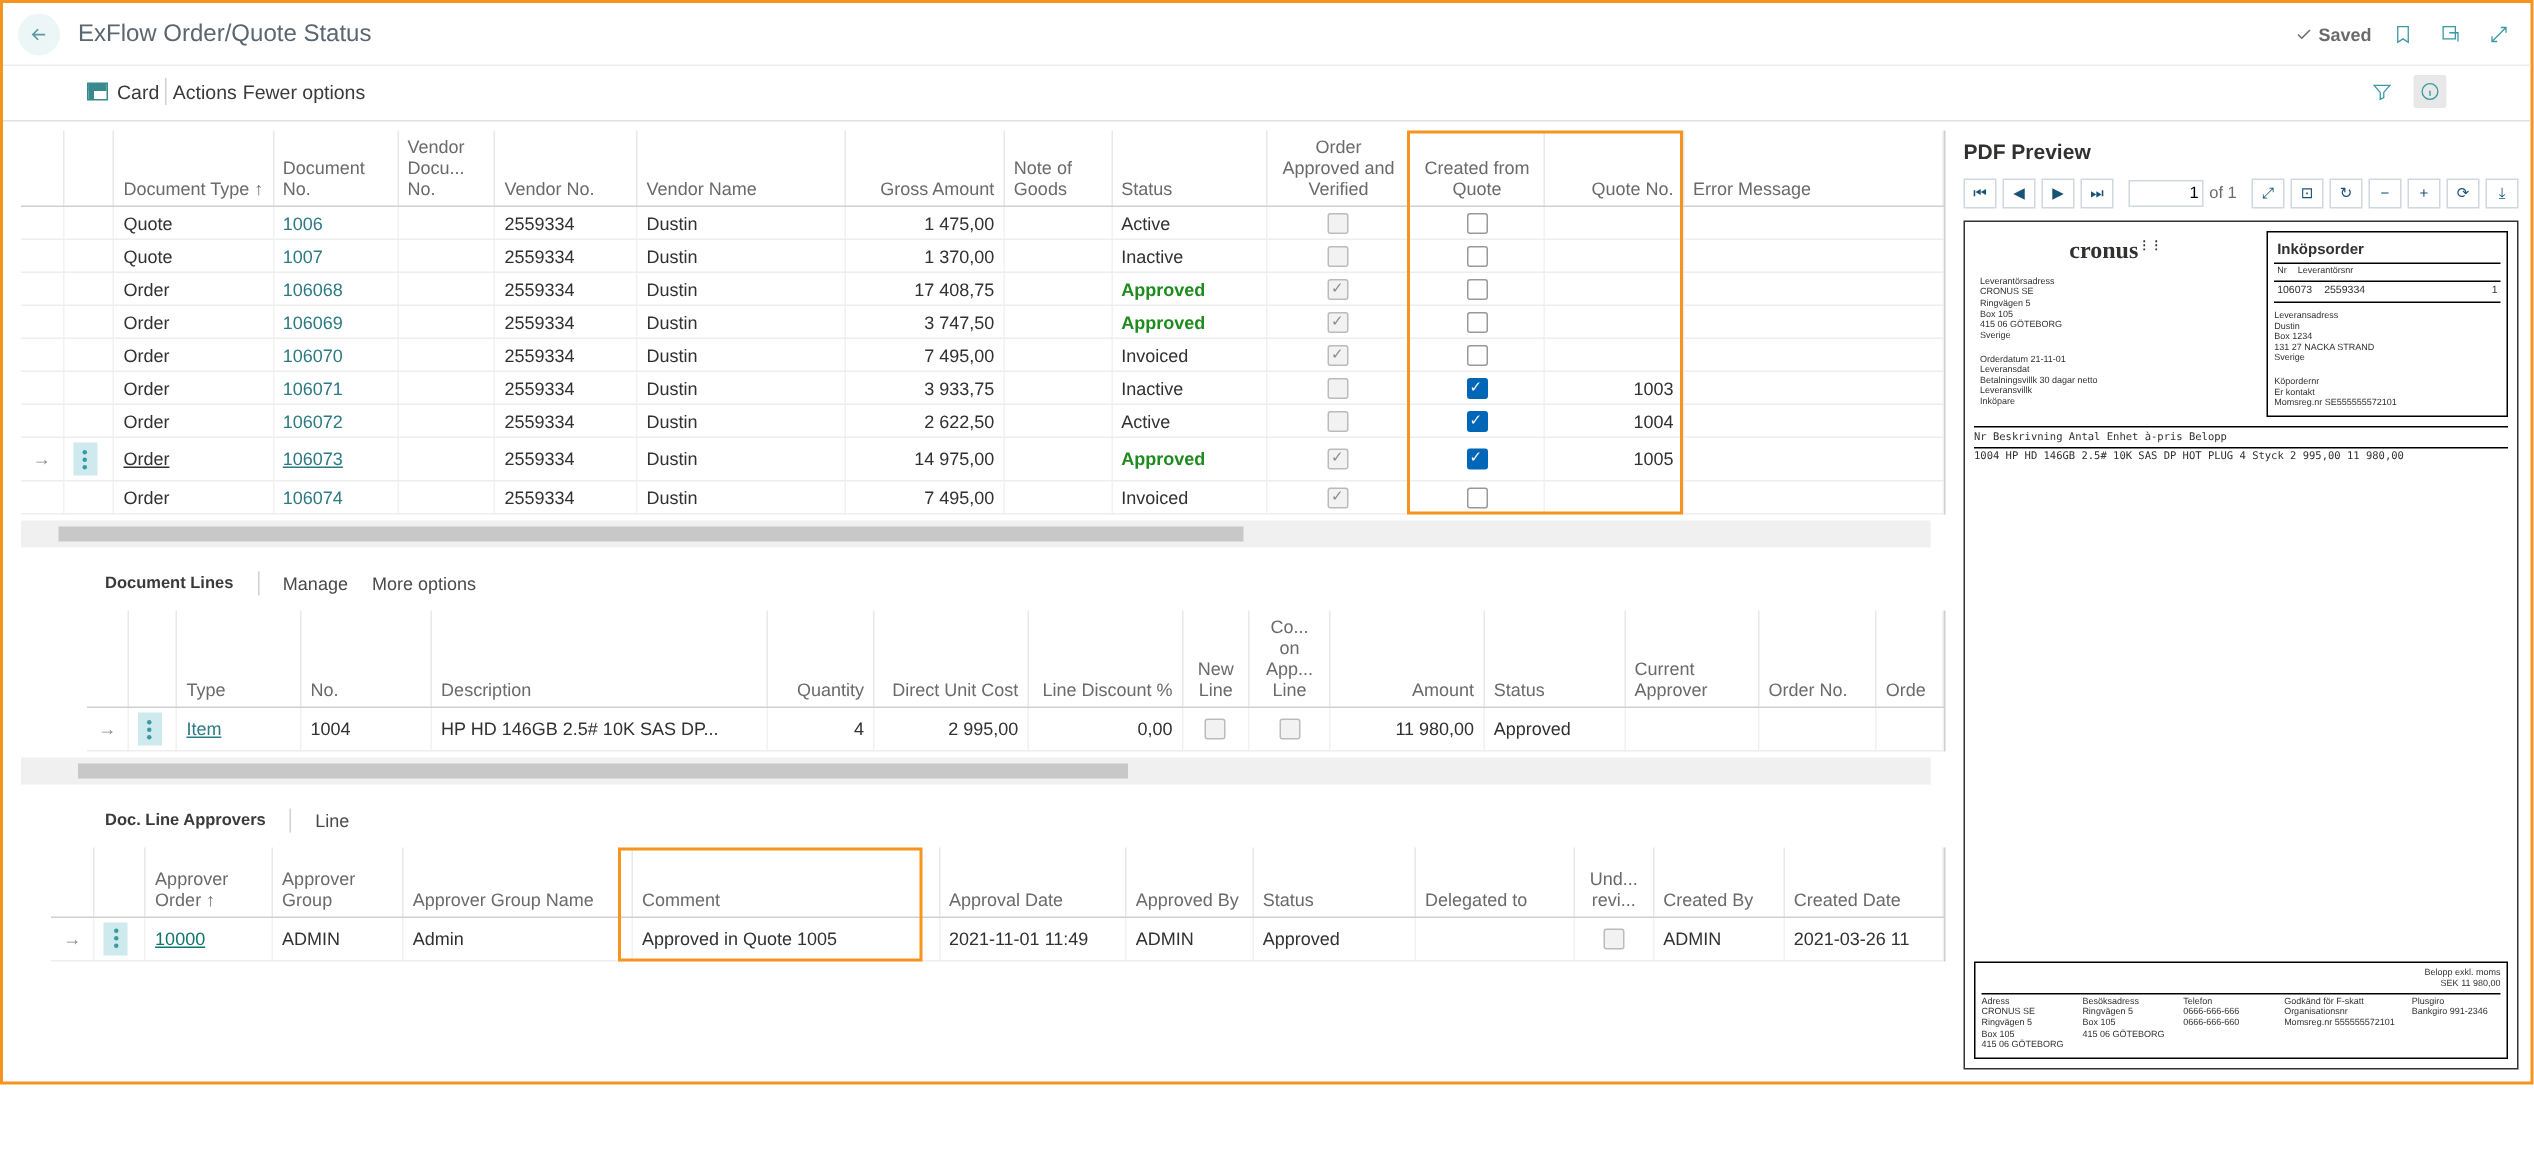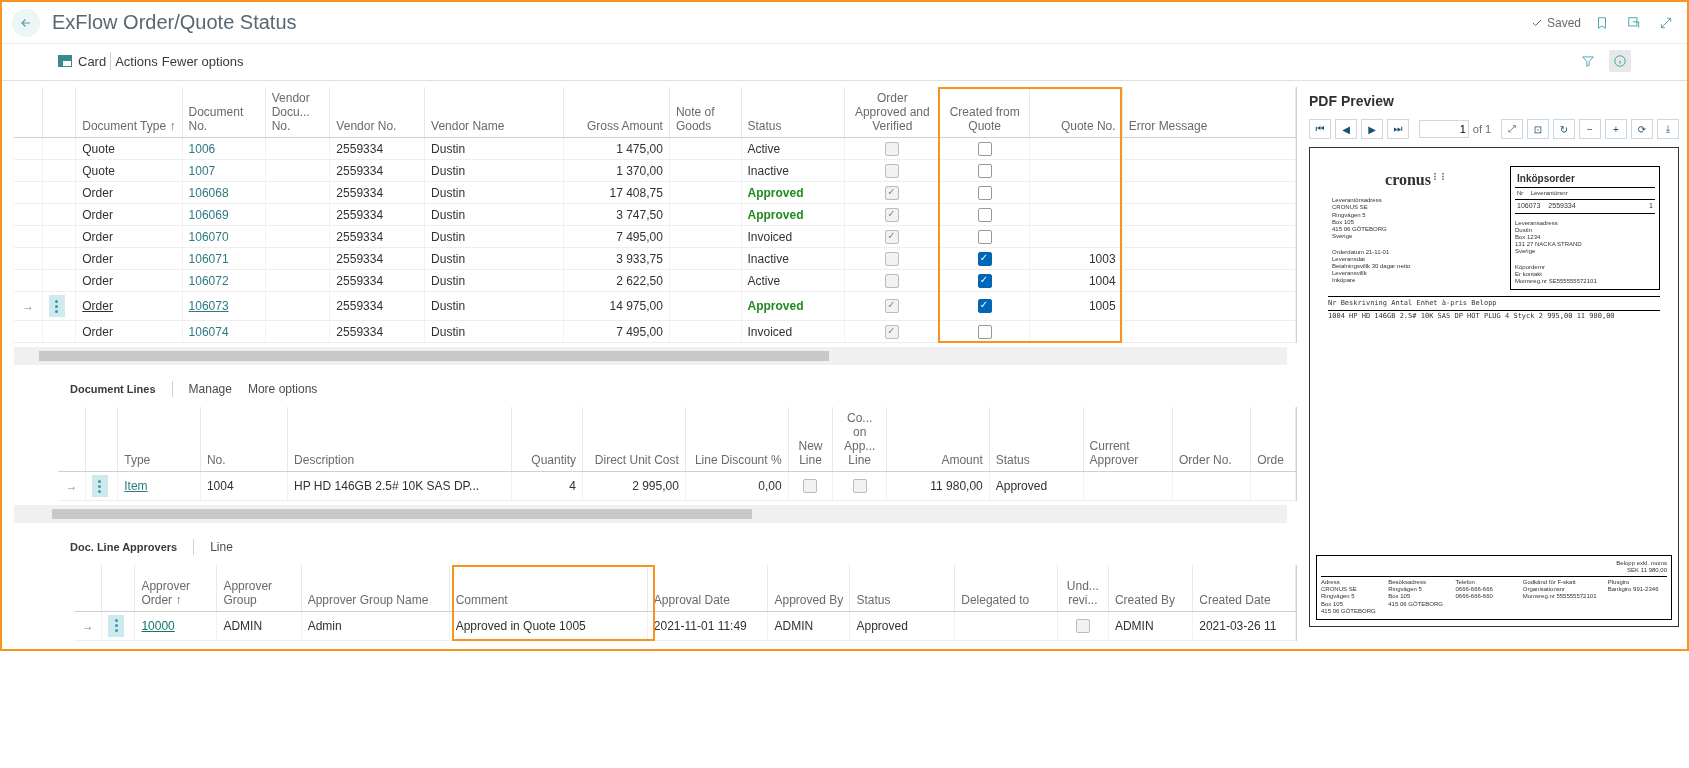--- a/index.html
+++ b/index.html
@@ -14,23 +14,23 @@
   
   .hdr {
     display: flex; align-items: center; justify-content: space-between;
     padding: 4px 10px; border-bottom: 1px solid #ececec; height: 42px;
   }
   .hdr-left { display:flex; align-items:center; gap:12px; }
   .back-btn {
     width:28px; height:28px; border-radius:50%; background:#edf6f7;
     display:flex;align-items:center;justify-content:center;color:#5a9aa2;cursor:pointer;
   }
-  .title { color:#5a6670; font-size:20px; }
+  .title { color:#5a6670; font-size:16px; }
   .hdr-right { display:flex; align-items:center; gap:10px; }
-  .saved { color:#6a6a6a; font-size:12px; display:flex;align-items:center;gap:4px;}
+  .saved { color:#6a6a6a; font-size:12px; display:flex;align-items:center;gap:4px;font-weight:bold;}
   .hdr-icon { width:22px;height:22px;display:flex;align-items:center;justify-content:center;color:#3a9aa2;cursor:pointer;border-radius:2px;}
   
   .cmdbar {
     display:flex;align-items:center;justify-content:space-between;
     padding:6px 56px 8px 56px;border-bottom:1px solid #e0e0e0;
   }
   .cmd-left{display:flex;align-items:center;gap:4px;color:#3a3a3a;font-size:13px;}
   .cmd-item{cursor:pointer;color:#3a3a3a;}
   .cmd-sep{width:1px;height:18px;background:#d0d0d0;}
   .card-btn{display:flex;align-items:center;gap:6px;cursor:pointer;}
@@ -74,21 +74,21 @@
   .panel-sep{width:1px;height:16px;background:#d0d0d0;}
   .panel-act{color:#4a4a4a;font-size:12px;cursor:pointer;}
 
   
   .pdf-title{font-size:14px;font-weight:600;margin:6px 0 10px 0;}
   .pdf-toolbar{display:flex;align-items:center;gap:6px;justify-content:space-between;margin-bottom:8px;}
   .pdf-nav,.pdf-tools{display:flex;gap:4px;}
   .tb-btn{width:22px;height:20px;border:1px solid #cfd8e0;background:#fff;display:flex;align-items:center;justify-content:center;color:#1a5276;cursor:pointer;font-size:10px;}
   .pdf-page{font-size:11px;color:#6a6a6a;display:flex;align-items:center;gap:4px;}
   .pdf-page input{width:50px;height:18px;border:1px solid #cfd8e0;text-align:right;font-size:11px;}
-  .pdf-doc{border:1px solid #333;padding:18px;font-size:7px;line-height:1.2;height:480px;position:relative;}
+  .pdf-doc{border:1px solid #333;padding:6px;font-size:7px;line-height:1.2;height:566px;position:relative;}
   .pdf-row{display:flex;gap:6px;}
   .pdf-box{border:1px solid #000;flex:1;padding:4px;font-size:7px;}
   .cronus{font-family:serif;font-size:16px;font-weight:600;text-align:center;}
   .mini{font-size:6px;display:block;}
   .pdf-bottom{position:absolute;bottom:6px;left:6px;right:6px;border:1px solid #000;padding:4px;font-size:6px;}
 </style>
 </head>
 <body>
 
 <div class="hdr">
@@ -422,21 +422,21 @@
     </div>
     <div class="scrollbar">
         <div class="thumb" style="width:55%;margin-left:3%"></div>
       </div>
 
     <div class="panel-hdr">
       <span class="panel-title">Doc. Line Approvers</span>
       <span class="panel-sep"></span>
       <span class="panel-act">Line</span>
     </div>
-    <div class="tbl-wrap" id="appr-wrap" style="margin-left:60px;">
+    <div class="tbl-wrap" id="appr-wrap" style="margin-left:20px;">
       <table>
         <colgroup>
           <col style="width:22px">
             <col style="width:22px">
           <col style="width:72px">
             <col style="width:74px">
             <col style="width:130px">
           <col style="width:174px">
             <col style="width:98px">
             <col style="width:72px">

